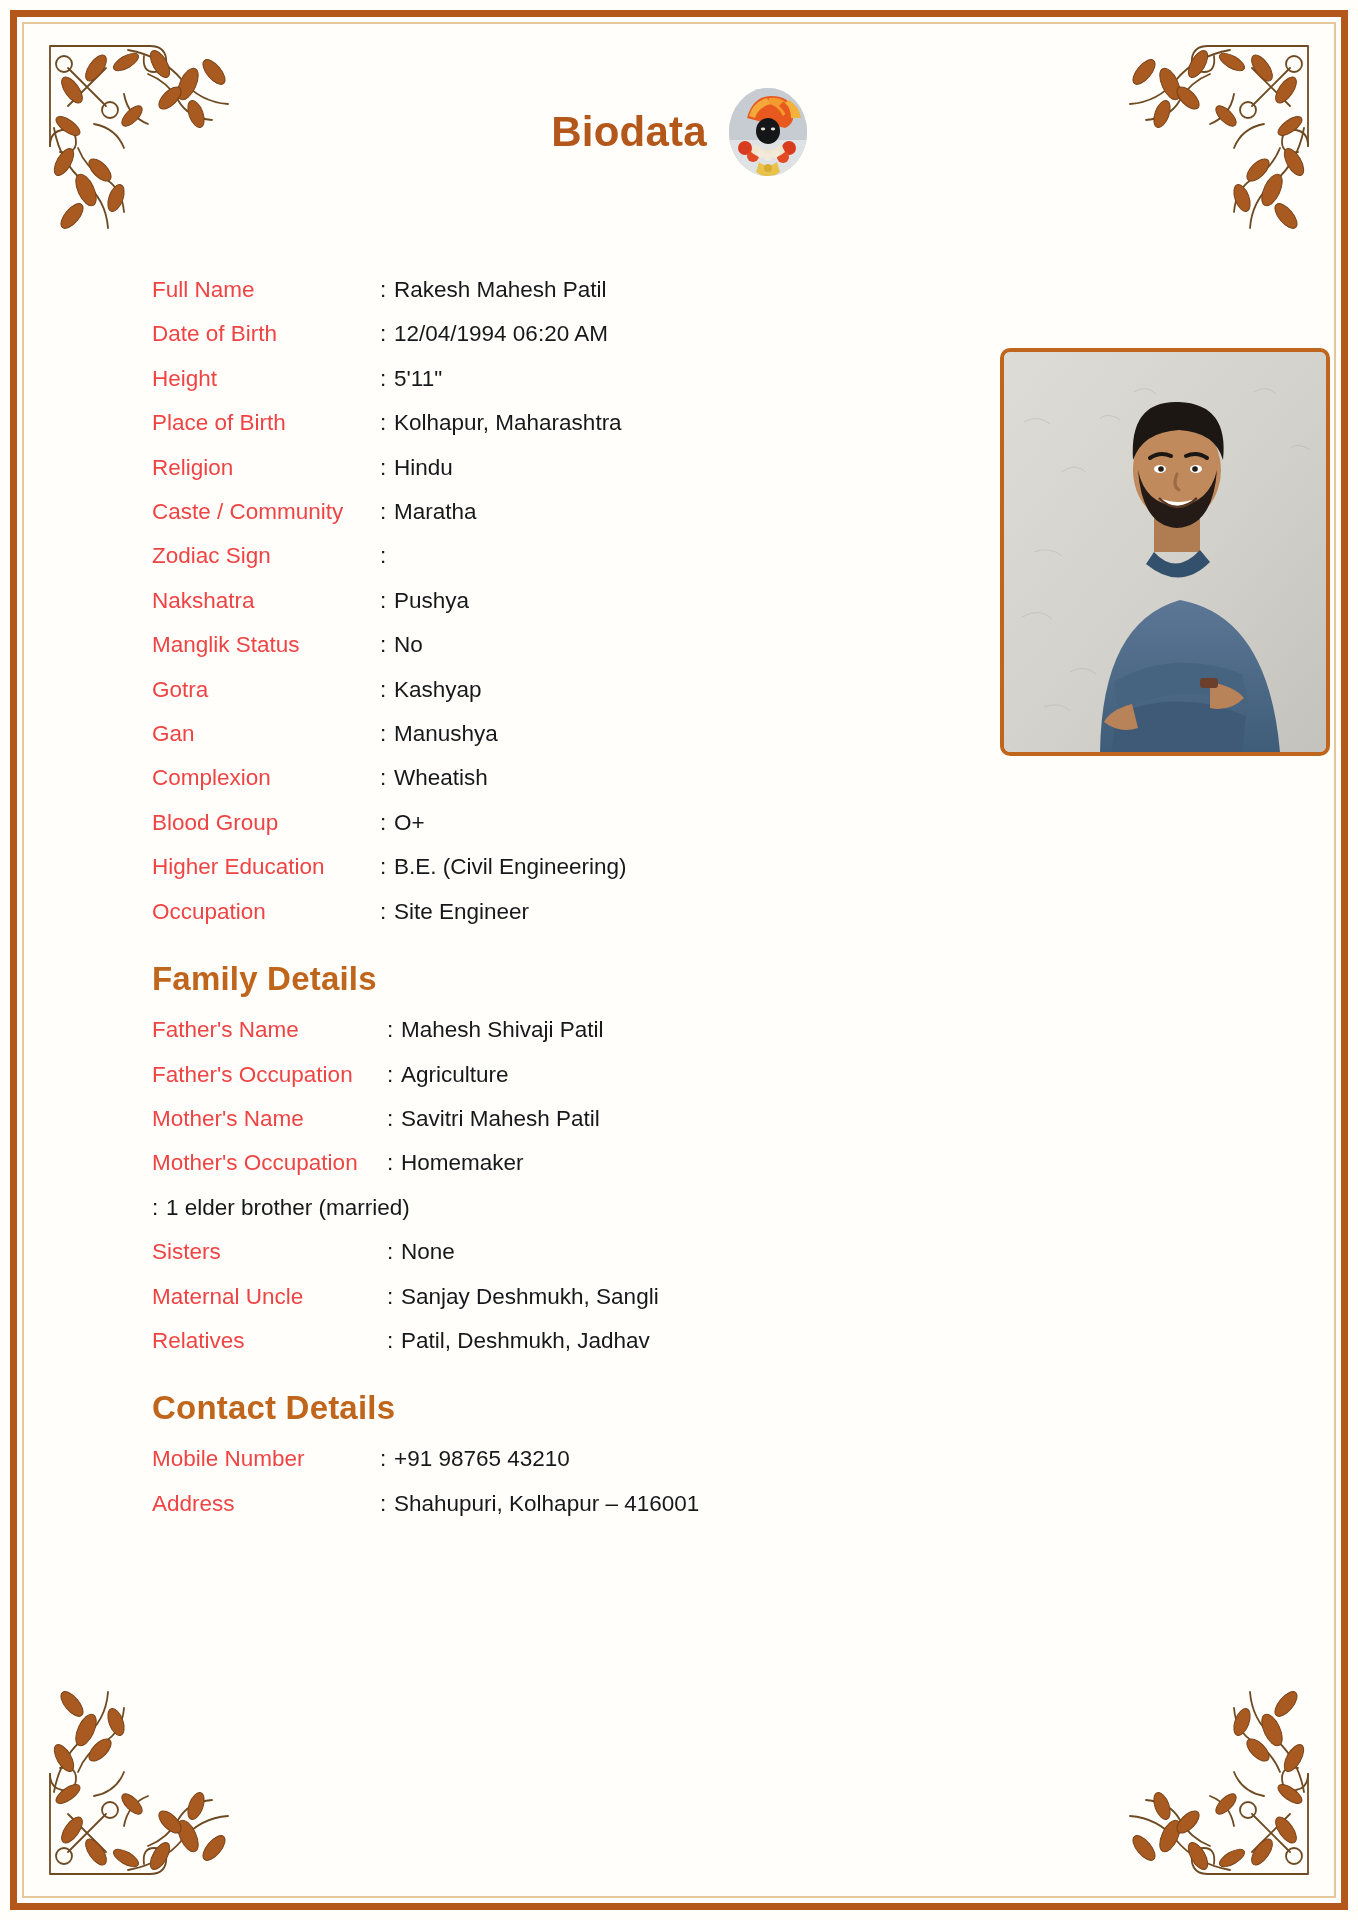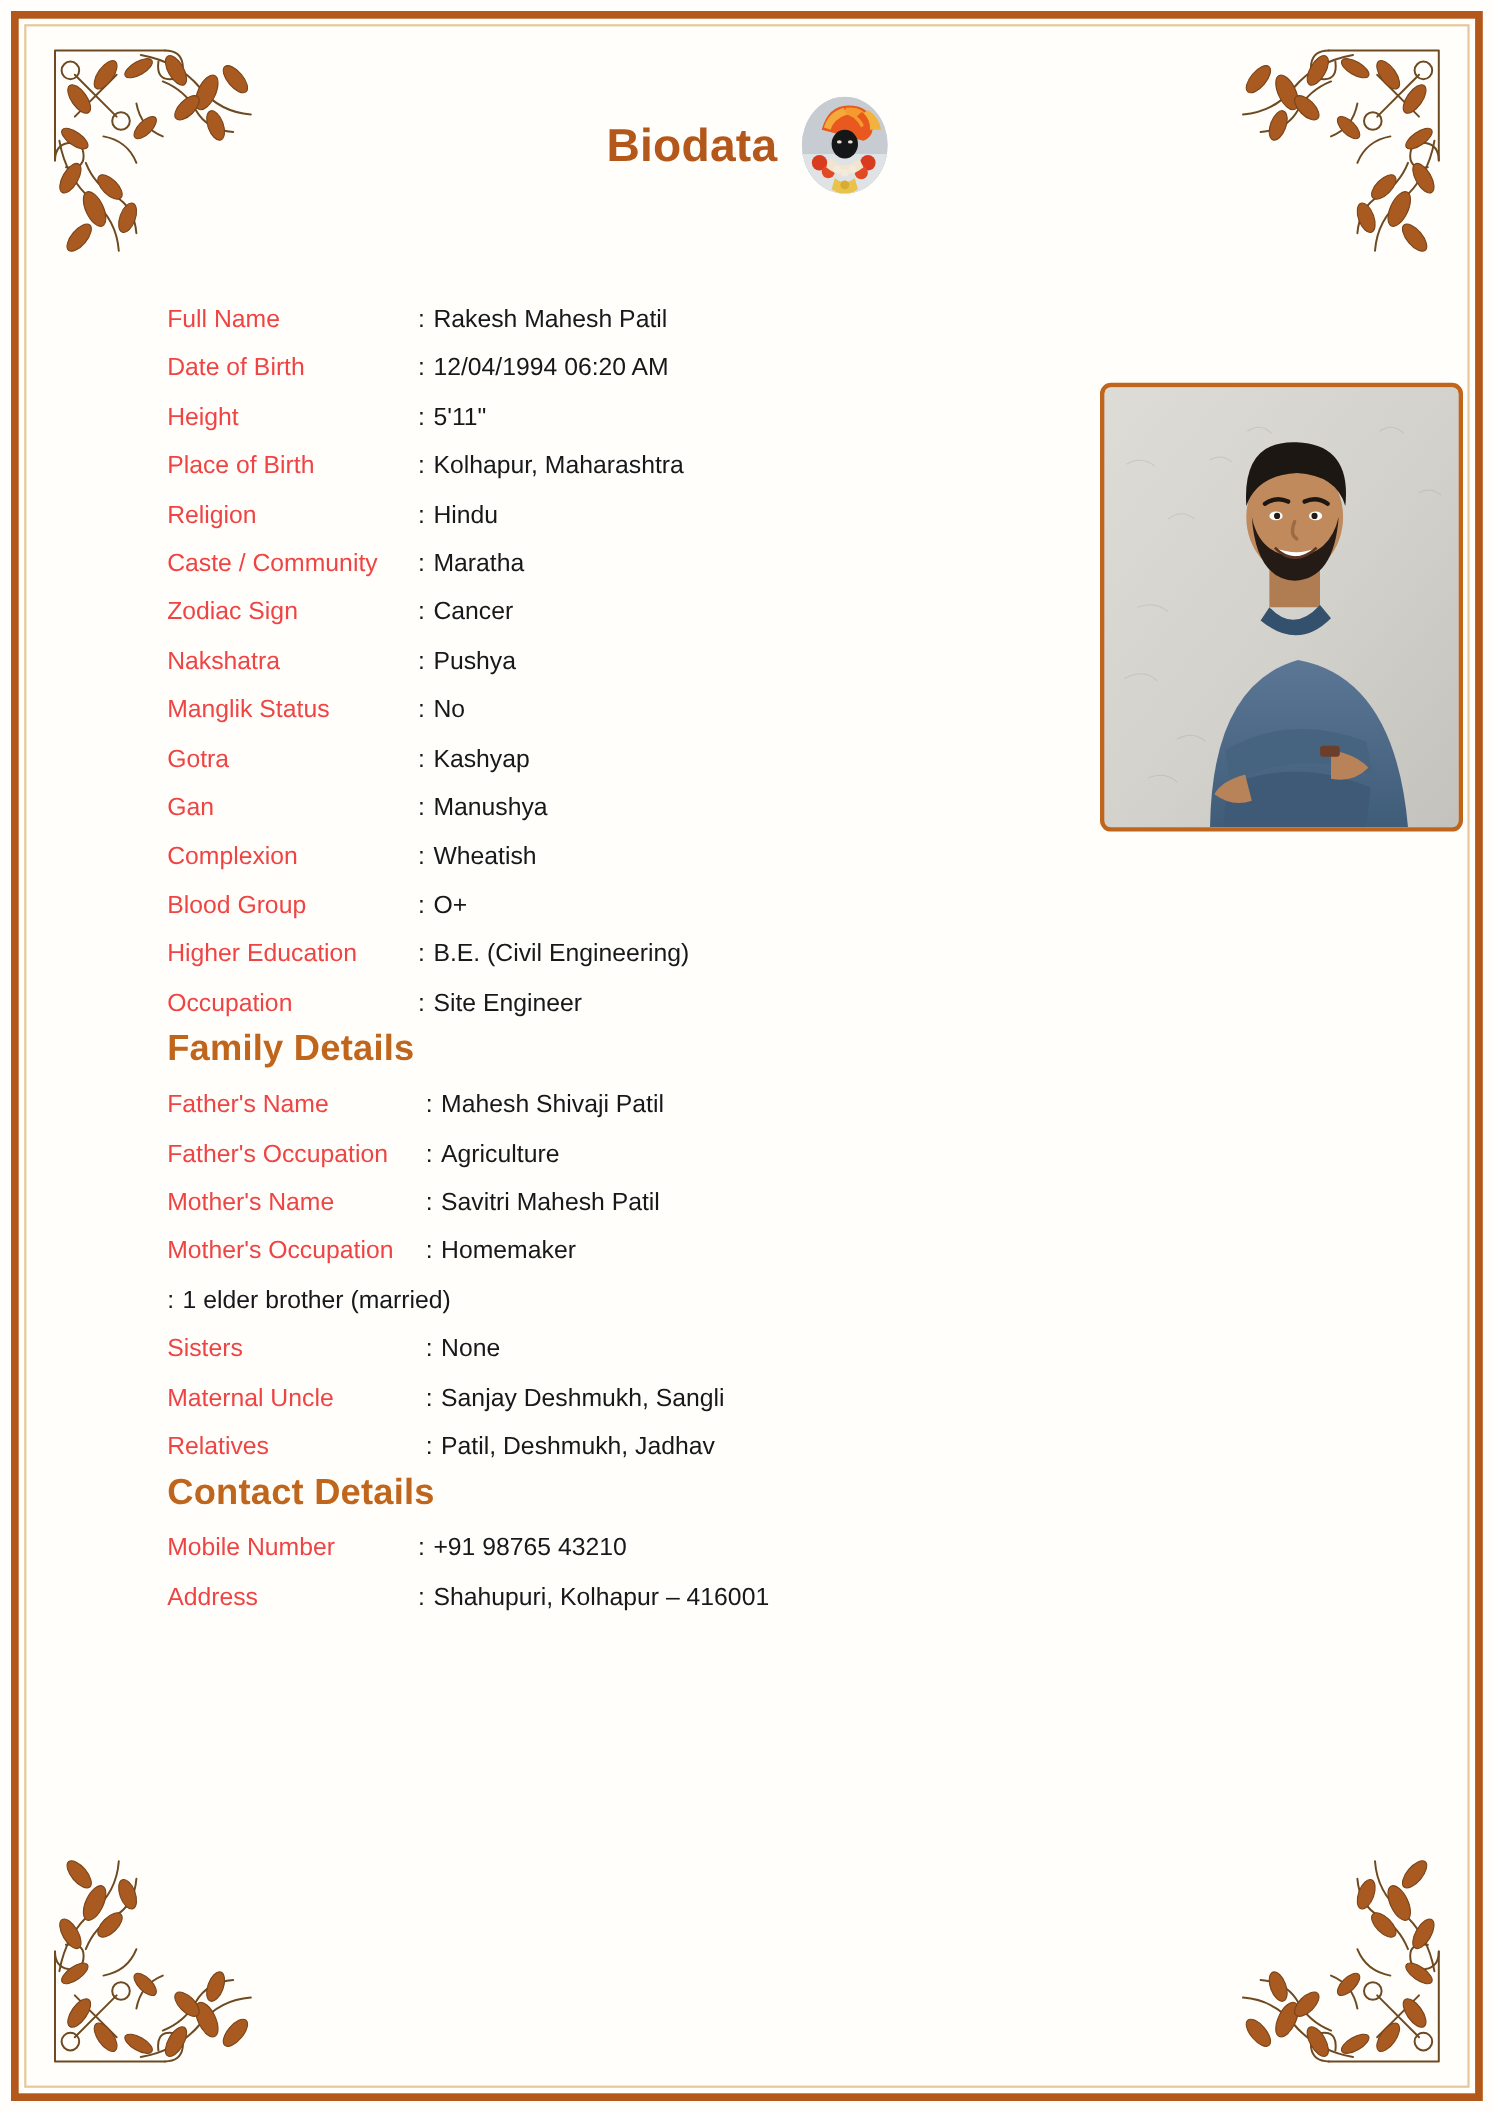--- a/index.html
+++ b/index.html
@@ -88,21 +88,21 @@
     top: 268px;
     right: 60px;
   }
   .section-title {
     color: #c0651c;
     font-size: 33px;
     font-weight: bold;
     margin: 0 0 10px 0;
     letter-spacing: .2px;
   }
-  .section + .section { }
+  .section + .section { margin-top: 26px; }
   .rows { display: block; }
   .row {
     display: flex;
     align-items: baseline;
     font-size: 22.5px;
     line-height: 44.4px;
     color: #16181a;
   }
   .row .label {
     flex: 0 0 auto;
@@ -405,21 +405,20 @@
             <span class="value">Hindu</span>
           </div>
         <div class="row">
             <span class="label">Caste / Community</span>
             <span class="sep">:</span>
             <span class="value">Maratha</span>
           </div>
         <div class="row">
             <span class="label">Zodiac Sign</span>
             <span class="sep">:</span>
-            <span class="value">Cancer</span>
           </div>
         <div class="row">
             <span class="label">Nakshatra</span>
             <span class="sep">:</span>
             <span class="value">Pushya</span>
           </div>
         <div class="row">
             <span class="label">Manglik Status</span>
             <span class="sep">:</span>
             <span class="value">No</span>

